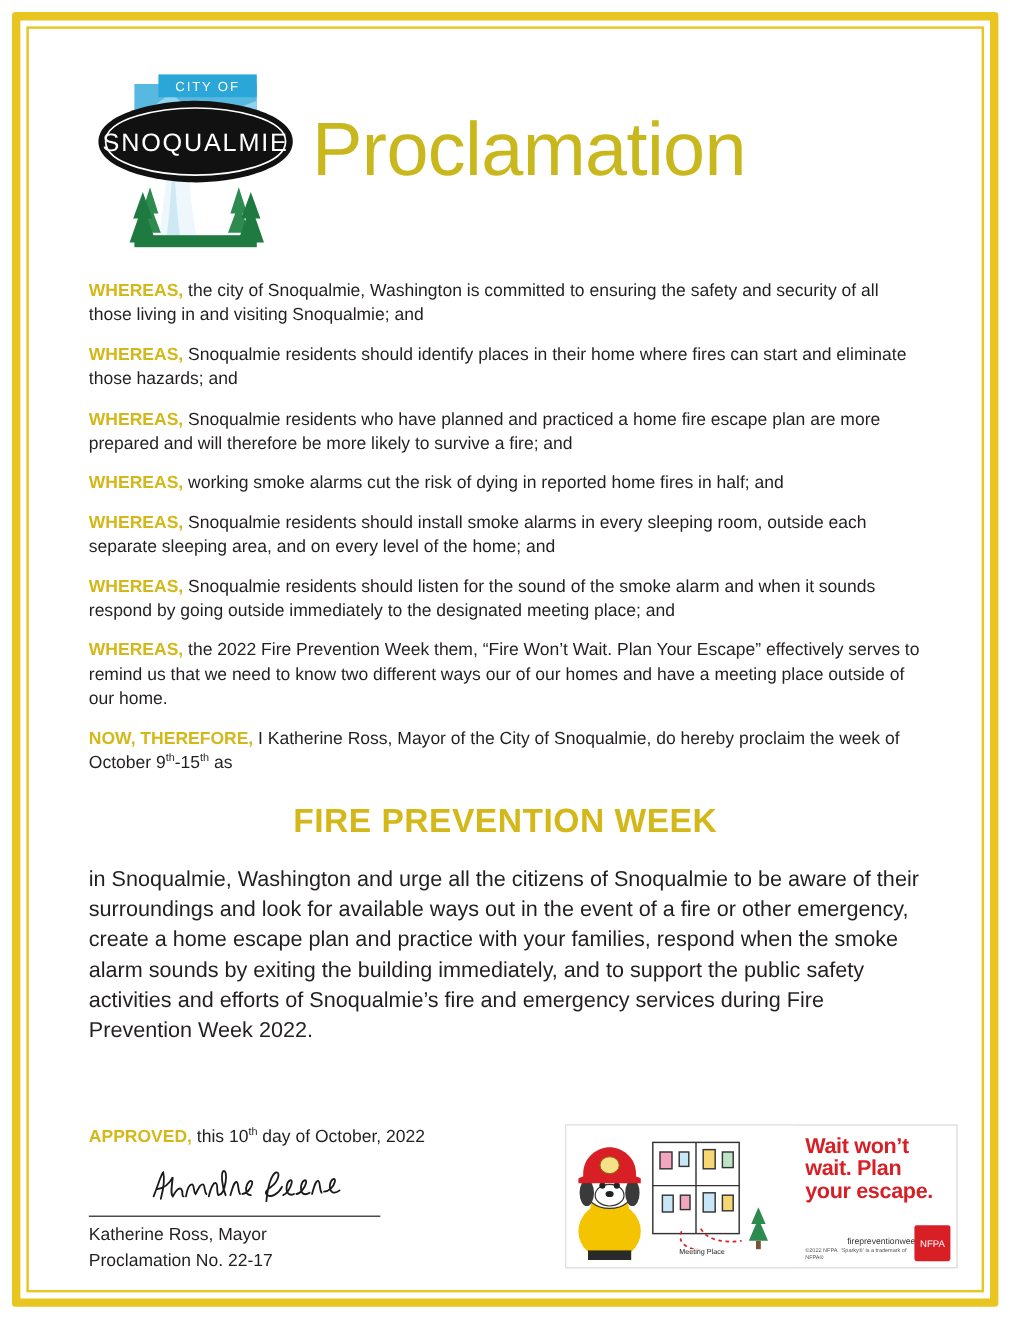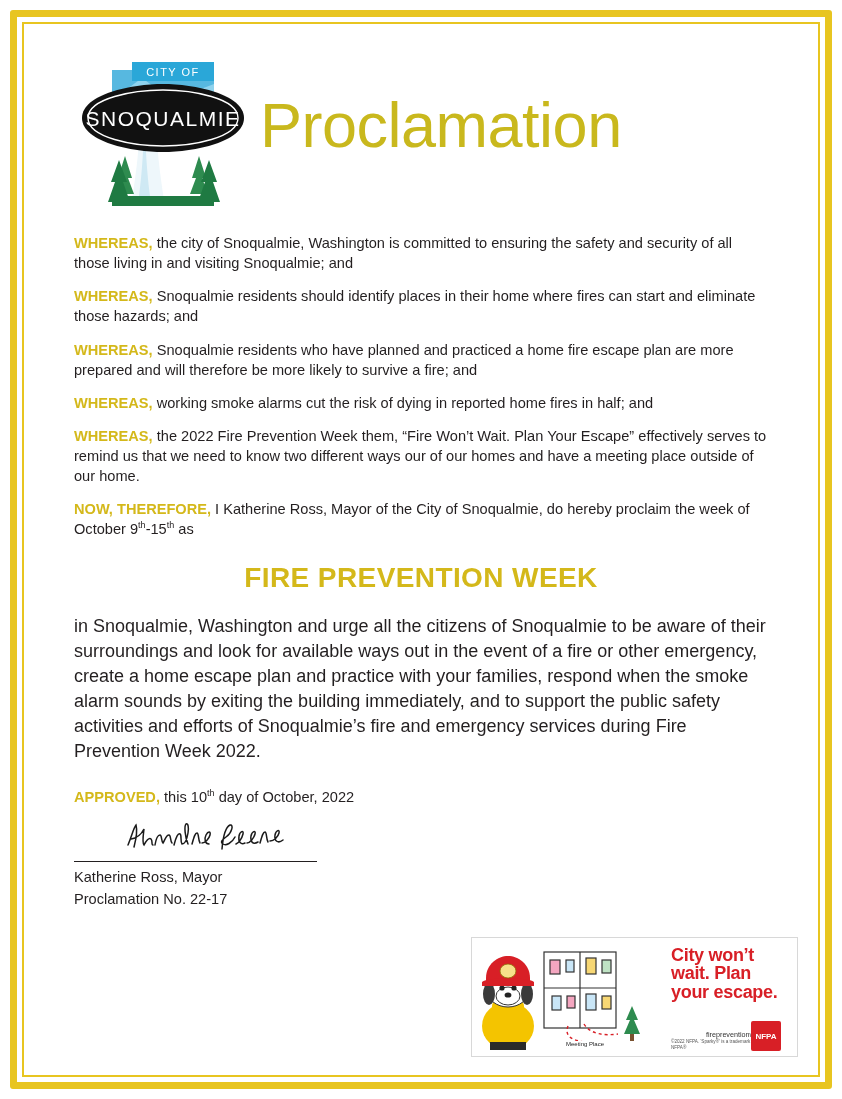--- a/index.html
+++ b/index.html
@@ -114,21 +114,21 @@
   }
 
   p.closing {
     margin: 0 0 6px 0;
     font-size: 18px;
     line-height: 1.40;
     text-align: left;
   }
 
   .approved {
-    margin-top: 24px;
+    margin-top: 69px;
     font-size: 14.6px;
   }
 
   
   .sig-wrap {
     margin-top: 14px;
     position: relative;
     height: 92px;
   }
   .sig-script {
@@ -203,28 +203,28 @@
     position: absolute;
     left: 6px;
     bottom: 6px;
     font-size: 4.6px;
     color: #555;
     width: 92px;
     line-height: 1.2;
   }
   .nfpa-badge {
     position: absolute;
-    right: 16px;
+    right: 5px;
     bottom: 5px;
     width: 30px;
     height: 30px;
     background: #d81f26;
     color: #ffffff;
     font-size: 8px;
-    font-weight: bold;
+    font-weight: normal;
     display: flex;
     align-items: center;
     justify-content: center;
     border-radius: 2px;
   }
   .meeting-place {
     position: absolute;
     left: 92px;
     bottom: 9px;
     font-size: 6px;
@@ -282,20 +282,26 @@
         <span class="lead">WHEREAS,</span><span> the city of Snoqualmie, Washington is committed to ensuring the safety and security of all those living in and visiting Snoqualmie; and</span>
       </p>
       <p class="clause">
         <span class="lead">WHEREAS,</span><span> Snoqualmie residents should identify places in their home where fires can start and eliminate those hazards; and</span>
       </p>
       <p class="clause">
         <span class="lead">WHEREAS,</span><span> Snoqualmie residents who have planned and practiced a home fire escape plan are more prepared and will therefore be more likely to survive a fire; and</span>
       </p>
       <p class="clause">
         <span class="lead">WHEREAS,</span><span> working smoke alarms cut the risk of dying in reported home fires in half; and</span>
+      </p>
+      <p class="clause">
+        <span class="lead">WHEREAS,</span><span> Snoqualmie residents should install smoke alarms in every sleeping room, outside each separate sleeping area, and on every level of the home; and</span>
+      </p>
+      <p class="clause">
+        <span class="lead">WHEREAS,</span><span> Snoqualmie residents should listen for the sound of the smoke alarm and when it sounds respond by going outside immediately to the designated meeting place; and</span>
       </p>
       <p class="clause">
         <span class="lead">WHEREAS,</span><span> the 2022 Fire Prevention Week them, “Fire Won’t Wait. Plan Your Escape” effectively serves to remind us that we need to know two different ways our of our homes and have a meeting place outside of our home.</span>
       </p>
 
       <p class="clause">
         <span class="lead">NOW, THEREFORE,</span><span> I Katherine Ross, Mayor of the City of Snoqualmie, do hereby proclaim the week of October 9</span><sup>th</sup><span>-15</span><sup>th</sup><span> as</span>
       </p>
 
       <div class="proclaim-title">FIRE PREVENTION WEEK</div>
@@ -371,21 +377,21 @@
             <ellipse cx="36" cy="33" rx="8" ry="7" fill="#f7e08a" stroke="#8a6b00" stroke-width="0.8"></ellipse>
             <rect x="22" y="96" width="28" height="14" fill="#f4c400"></rect>
             <rect x="18" y="104" width="36" height="8" fill="#2a2a2a"></rect>
           </g>
           </svg><div></div>
         
         <div class="meeting-place">Meeting Place</div>
       </div>
 
       <div class="campaign-right">
-        <div class="camp-head">City won’t</div>
+        <div class="camp-head">Wait won’t</div>
         <div class="camp-head">wait. Plan</div>
         <div class="camp-head">your escape.</div>
         <div class="camp-url">firepreventionweek.org</div>
         <div class="camp-legal">©2022 NFPA. ‘Sparky®’ is a trademark of NFPA®</div>
         <div class="nfpa-badge">NFPA</div>
       </div>
     </div>
 
   </div>
 </div>

